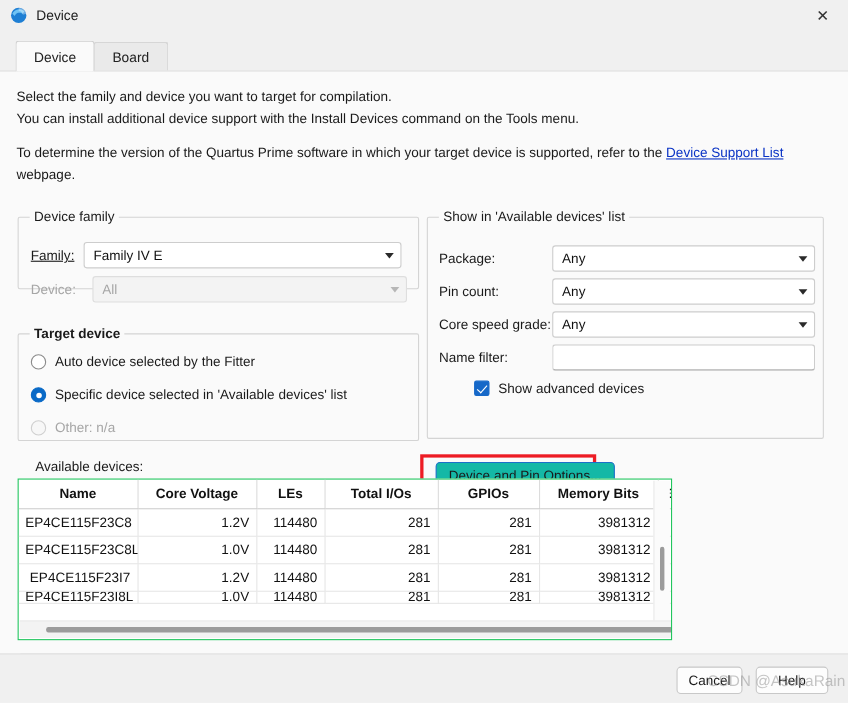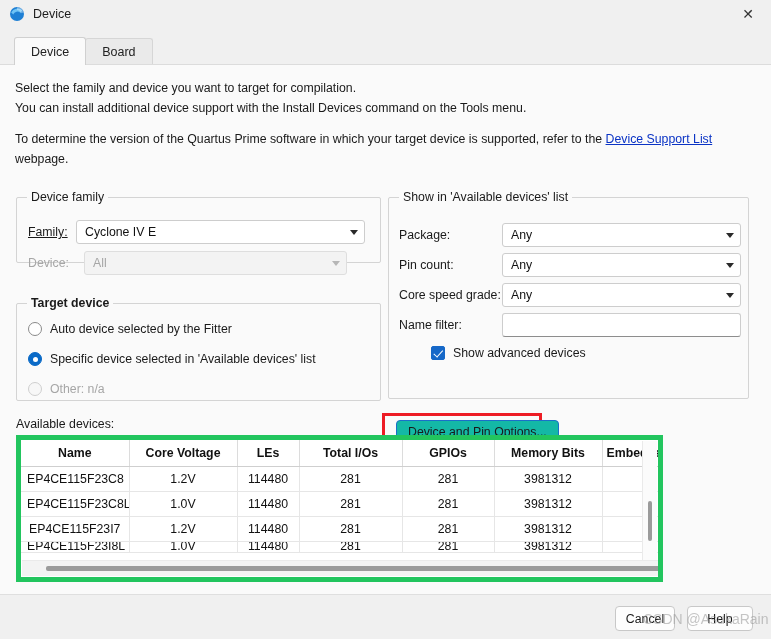--- a/index.html
+++ b/index.html
@@ -273,29 +273,29 @@
   }
   #dpo-btn {
     position: absolute;
     left: 14px; top: 7px;
     height: 23px;
   }
 
   
   #avail-label {
     position: absolute;
-    left: 16px; top: 352px;
+    left: 32px; top: 352px;
     font-size: 12.3px;
     text-align: center;
   }
   #tablebox {
     position: absolute;
     left: 16px; top: 370px;
-    width: 647px; height: 147px;
-    border: 5px solid #22c55e;
+    width: 595px; height: 147px;
+    border: 1px solid #22c55e;
     background: #fff;
     box-sizing: border-box;
     overflow: hidden;
   }
   table.devtable {
     border-collapse: collapse;
     table-layout: fixed;
     width: 718px;
     font-size: 12.3px;
   }
@@ -310,21 +310,21 @@
     color: #111;
     padding: 0 4px;
     white-space: nowrap;
     overflow: hidden;
   }
   table.devtable td {
     height: 24px;
     border-right: 1px solid #e6e6e6;
     border-bottom: 1px solid #e6e6e6;
     padding: 0 6px;
-    text-align: center;
+    text-align: right;
     color: #111;
     white-space: nowrap;
     overflow: hidden;
   }
   table.devtable tr.clipped td {
     height: 10px;
     line-height: 8px;
     overflow: hidden;
     vertical-align: top;
   }
@@ -416,27 +416,27 @@
       <div class="blank"></div>
       <div><span>To determine the version of the Quartus Prime software in which your target device is supported, refer to the </span><span class="link">Device Support List</span><span> webpage.</span></div>
     </div>
 
     <div class="group" id="grp-family">
       <span class="legend">Device family</span>
     </div>
     <div class="row" style="left:28px; top:155px;">
       <span class="lbl" style="width:48px;text-decoration:underline;">Family:</span>
       <div class="combo" style="width:289px;">
-        <span class="val">Cyclone IV E</span>
+        <span class="val">Family IV E</span>
         <span class="arrow"></span>
       </div>
     </div>
     <div class="row" style="left:28px; top:186px;">
       <span class="lbl dim" style="width:48px; text-align:right; padding-right:8px; box-sizing:border-box;">Device:</span>
-      <div class="combo disabled" style="width:263px; margin-left:8px;">
+      <div class="combo disabled" style="width:286px; margin-left:8px;">
         <span class="val">All</span>
         <span class="arrow"></span>
       </div>
     </div>
 
     <div class="group" id="grp-target">
       <span class="legend">Target device</span>
     </div>
     <div class="radiorow" style="left:28px; top:257px;">
       <span class="radio"></span>

